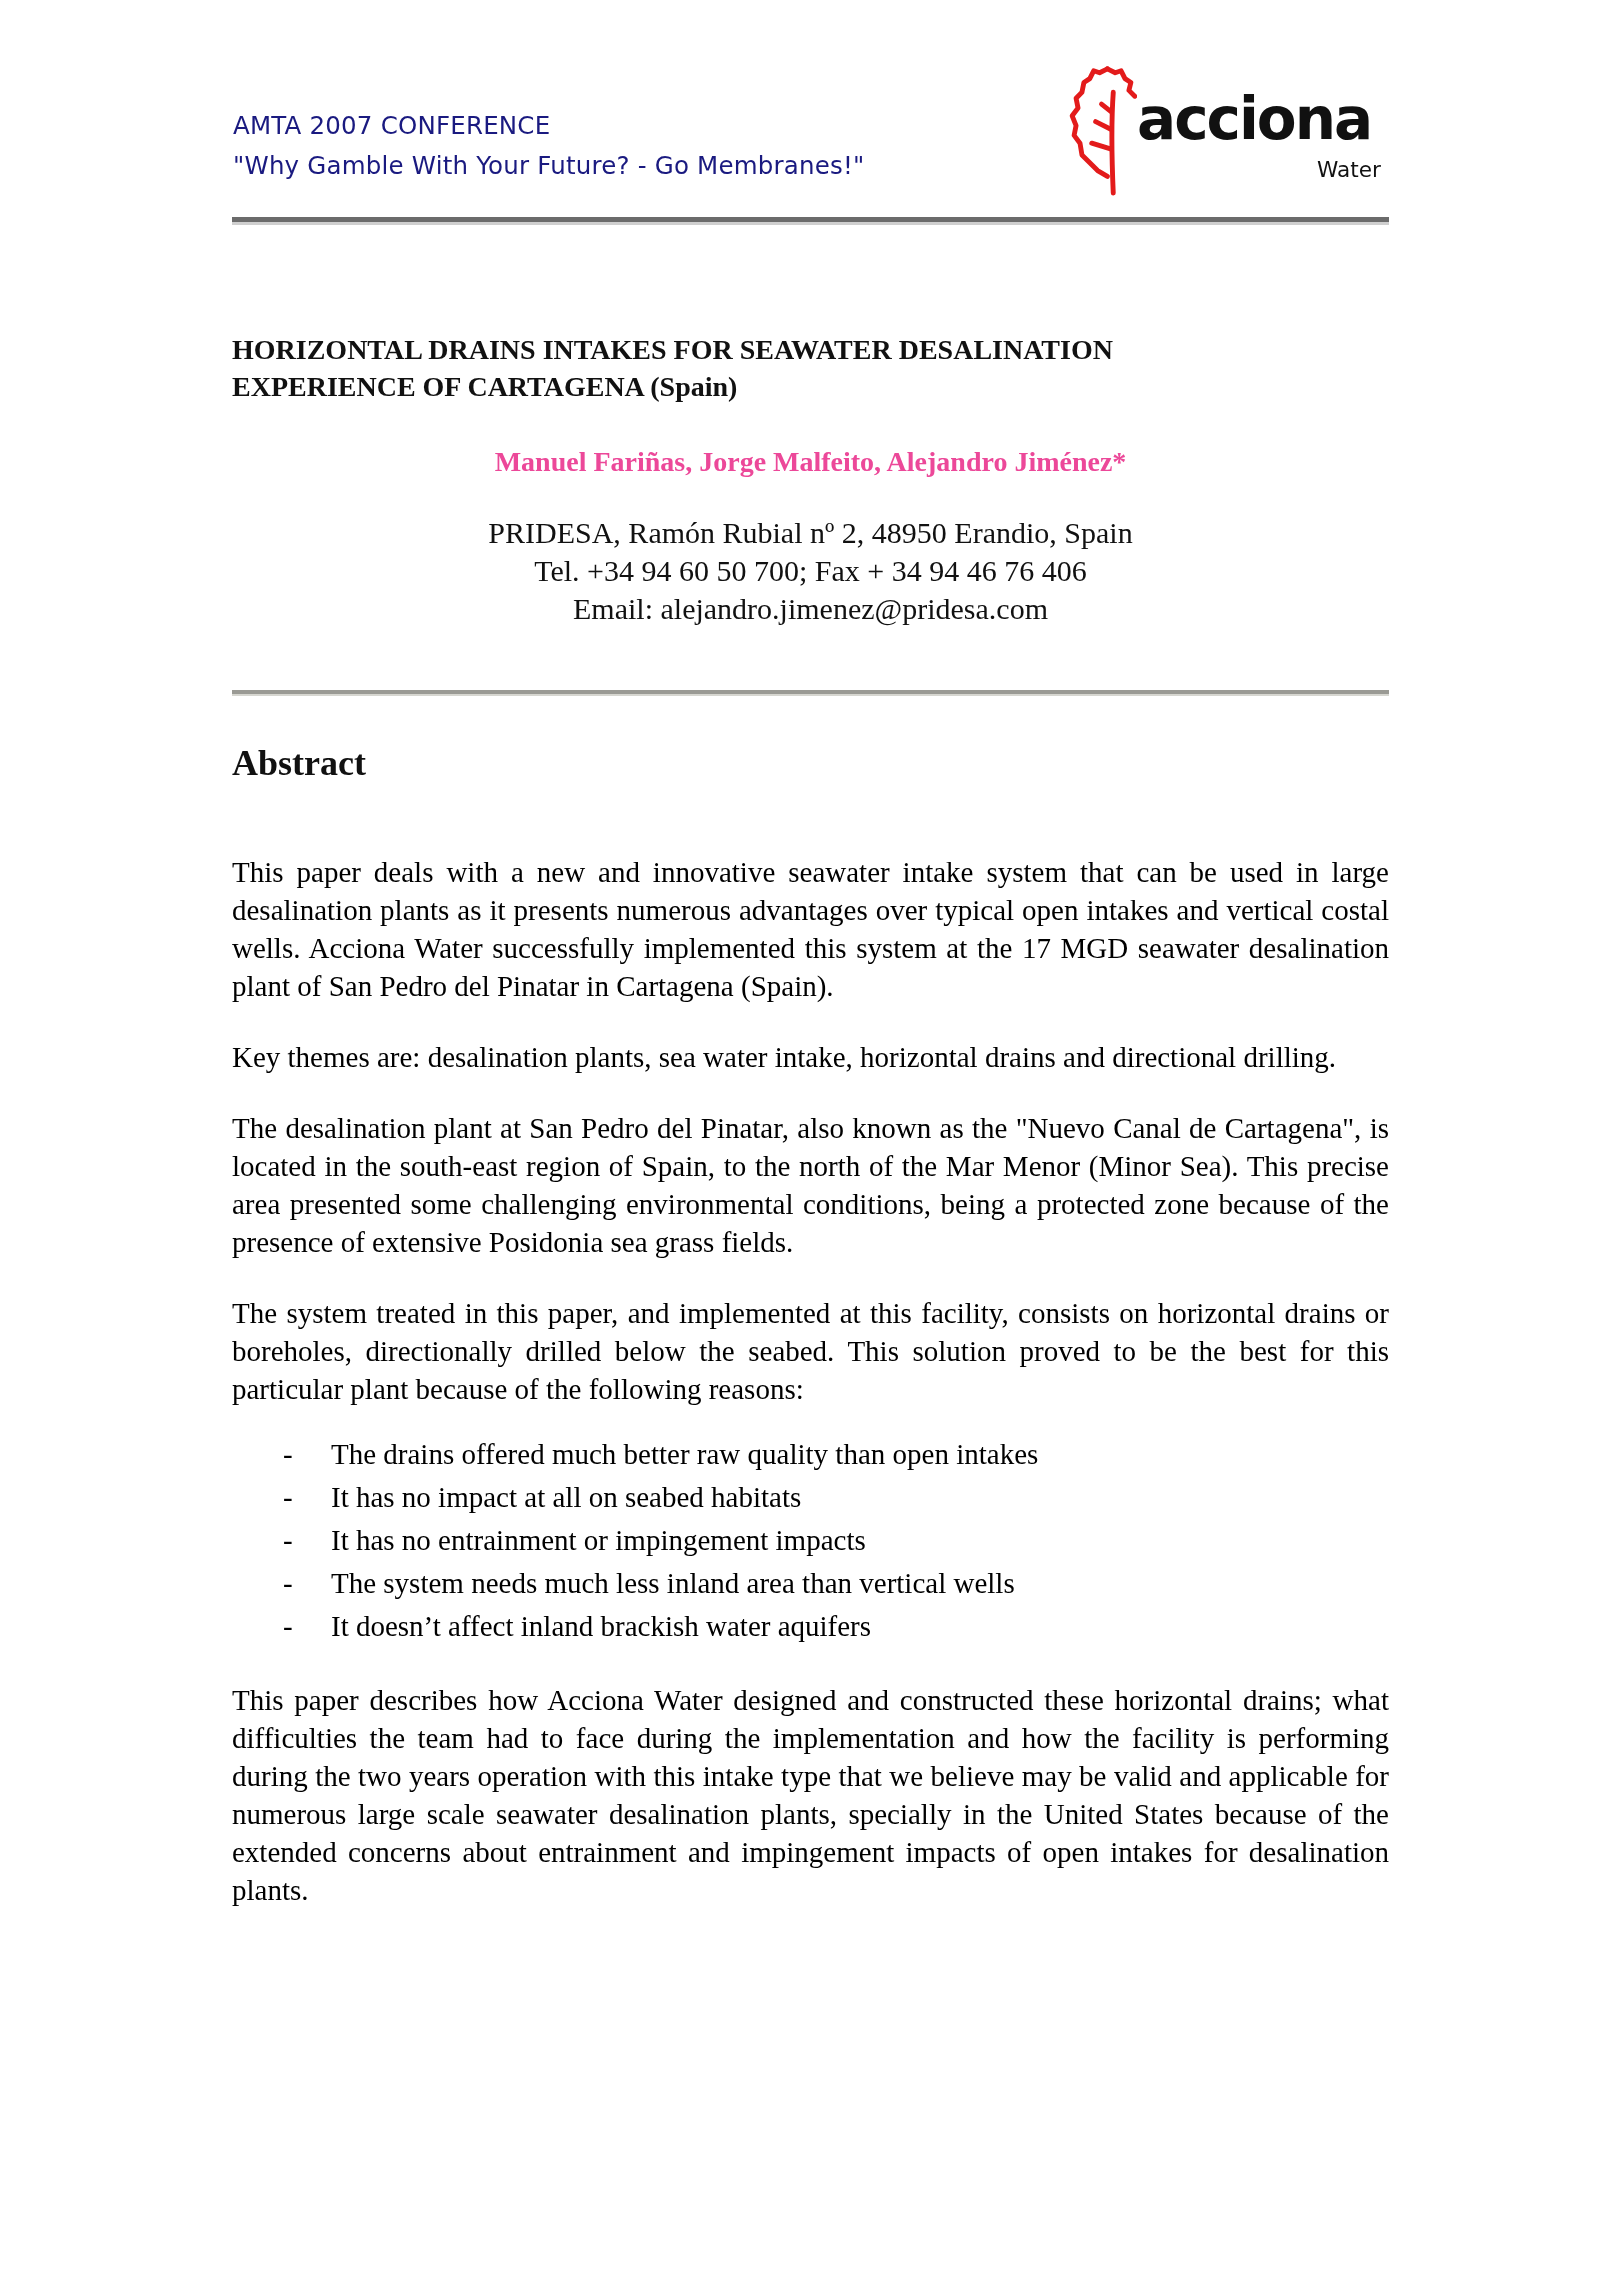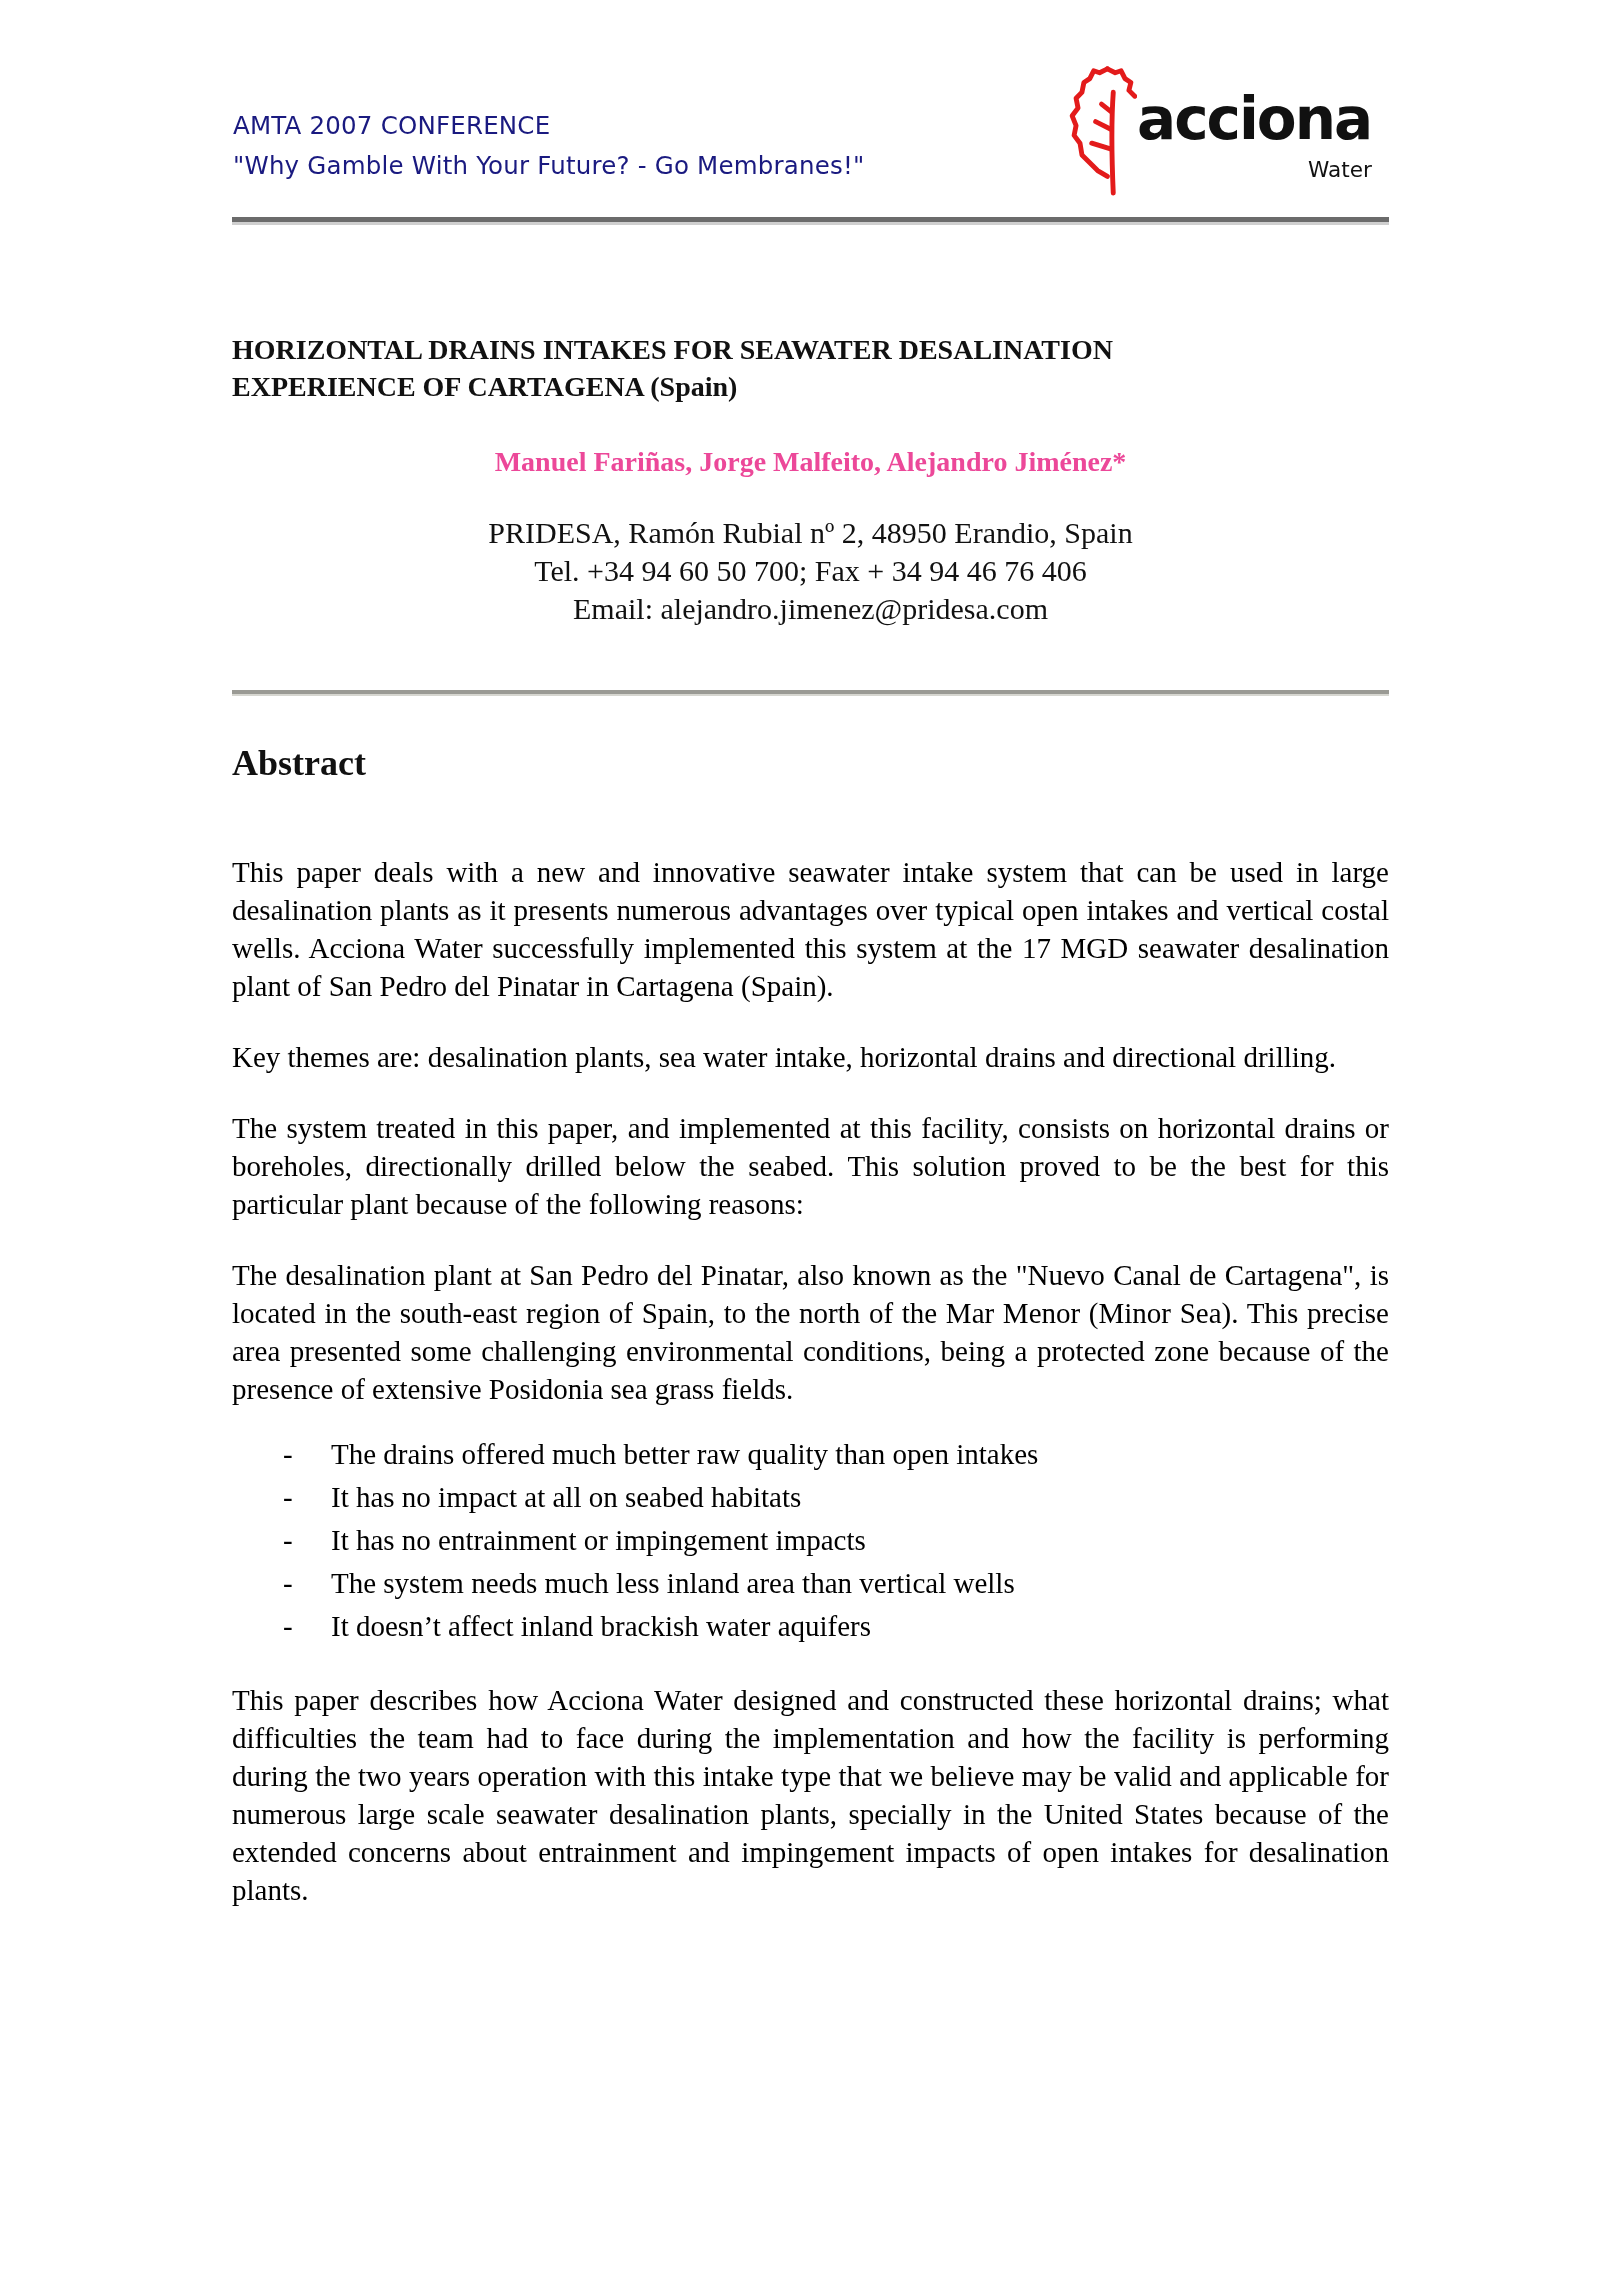--- a/index.html
+++ b/index.html
@@ -4,21 +4,21 @@
 <style>
   html, body { margin: 0; padding: 0; background: #ffffff; }
   body { width: 1620px; height: 2293px; position: relative; overflow: hidden; }
   .page { position: absolute; left: 0; top: 0; width: 1620px; height: 1819px; background: #fff; }
 
   
   .hdr-text { position: absolute; left: 233px; top: 106px; font-family: "DejaVu Sans", sans-serif; color: #1a1a80; font-size: 24.5px; line-height: 40px; letter-spacing: 0.2px; }
   .hdr-text div { white-space: nowrap; }
   .logo { position: absolute; left: 1068px; top: 61px; width: 323px; height: 147px; }
   .logo-word { position: absolute; left: 69px; top: 29px; font-family: "DejaVu Sans", sans-serif; font-size: 58px; font-weight: bold; color: #111; letter-spacing: -2px; line-height: 1; }
-  .logo-sub { position: absolute; left: 240px; top: 98px; font-family: "DejaVu Sans", sans-serif; font-size: 21.6px; color: #111; line-height: 1; }
+  .logo-sub { position: absolute; left: 249px; top: 98px; font-family: "DejaVu Sans", sans-serif; font-size: 21.6px; color: #111; line-height: 1; }
   .rule-top { position: absolute; left: 232px; top: 217px; width: 1157px; height: 4.9px; background: #6b6b6b; }
   .rule-top2 { position: absolute; left: 232px; top: 222px; width: 1157px; height: 2.9px; background: #cfcfcf; }
 
   
   .title { position: absolute; left: 232px; width: 1157px; top: 331px; font-family: "Liberation Serif", serif; font-weight: bold; font-size: 28px; line-height: 37px; color: #111; }
   .authors { position: absolute; left: 232px; width: 1157px; top: 443px; text-align: center; font-family: "Liberation Serif", serif; font-weight: bold; font-size: 28px; line-height: 37px; color: #ec4899; }
   .affil { position: absolute; left: 232px; width: 1157px; top: 514px; text-align: center; font-family: "Liberation Serif", serif; font-size: 30px; line-height: 38px; color: #111; }
   .rule-mid { position: absolute; left: 232px; top: 690px; width: 1157px; height: 3.9px; background: #9a9a94; }
   .rule-mid2 { position: absolute; left: 232px; top: 694px; width: 1157px; height: 2px; background: #d6d6d0; }
 
@@ -73,22 +73,22 @@
   </div>
 
   <div class="rule-mid"></div>
   <div class="rule-mid2"></div>
 
   <div class="abstract-heading">Abstract</div>
 
   <div class="body">
     <p>This paper deals with a new and innovative seawater intake system that can be used in large desalination plants as it presents numerous advantages over typical open intakes and vertical costal wells. Acciona Water successfully implemented this system at the 17 MGD seawater desalination plant of San Pedro del Pinatar in Cartagena (Spain).</p>
     <p>Key themes are: desalination plants, sea water intake, horizontal drains and directional drilling.</p>
+    <p>The desalination plant at San Pedro del Pinatar, also known as the "Nuevo Canal de Cartagena", is located in the south-east region of Spain, to the north of the Mar Menor (Minor Sea).  This precise area presented some challenging environmental conditions, being a protected zone because of the presence of extensive Posidonia sea grass fields.</p>
     <p style="margin-bottom:33px;">The system treated in this paper, and implemented at this facility, consists on horizontal drains or boreholes, directionally drilled below the seabed. This solution proved to be the best for this particular plant because of the following reasons:</p>
-    <p>The desalination plant at San Pedro del Pinatar, also known as the "Nuevo Canal de Cartagena", is located in the south-east region of Spain, to the north of the Mar Menor (Minor Sea).  This precise area presented some challenging environmental conditions, being a protected zone because of the presence of extensive Posidonia sea grass fields.</p>
 
     <ul class="bullets">
       <li><span class="dash">-</span><span>The drains offered much better raw quality than open intakes</span></li>
       <li><span class="dash">-</span><span>It has no impact at all on seabed habitats</span></li>
       <li><span class="dash">-</span><span>It has no entrainment or impingement impacts</span></li>
       <li><span class="dash">-</span><span>The system needs much less inland area than vertical wells</span></li>
       <li><span class="dash">-</span><span>It doesn’t affect inland brackish water aquifers</span></li>
     </ul>
 
     <p>This paper describes how Acciona Water designed and constructed these horizontal drains; what difficulties the team had to face during the implementation and how the facility is performing during the two years operation with this intake type that we believe may be valid and applicable for numerous large scale seawater desalination plants, specially in the United States because of the extended concerns about entrainment and impingement impacts of open intakes for desalination plants.</p>

